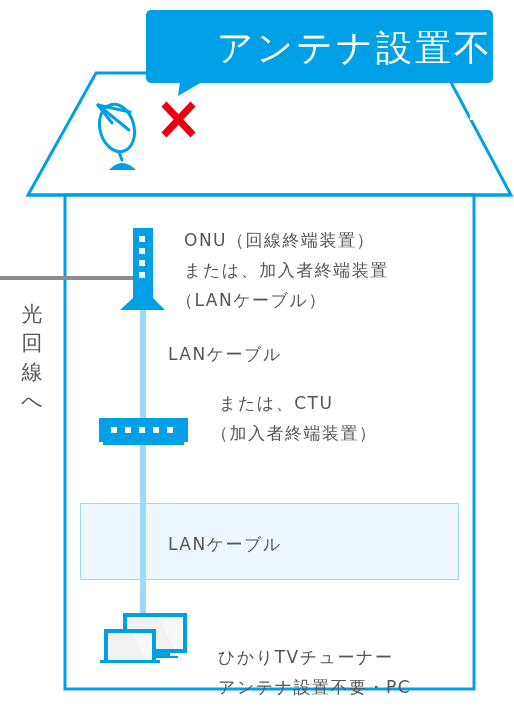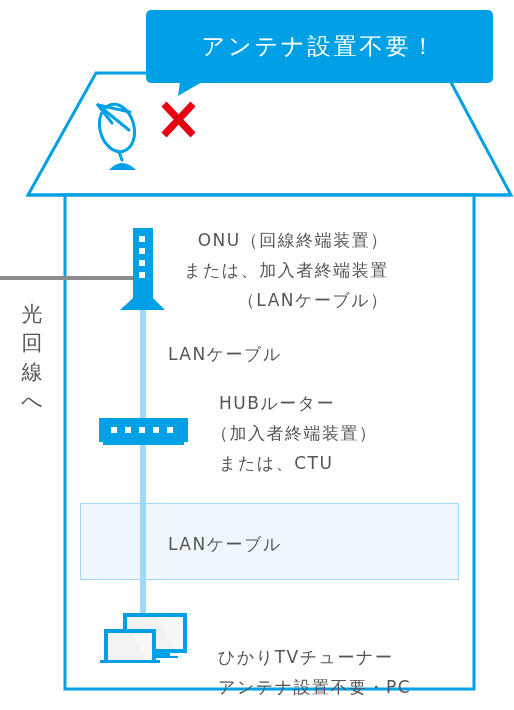--- a/index.html
+++ b/index.html
@@ -1,20 +1,20 @@
 <!DOCTYPE html>
 <html><head>
 <meta charset="utf-8">
 <style>
   html, body { margin:0; padding:0; background:#ffffff; }
   body { width:514px; height:710px; position:relative; overflow:hidden;
          font-family:"DejaVu Sans", "Liberation Sans", sans-serif; color:#555555; }
   svg.bg { position:absolute; left:0; top:0; }
   .bubble-text { position:absolute; left:146px; top:18px; width:347px; height:60px;
-                 color:#ffffff; font-size:23px; letter-spacing:3px; text-align:center; line-height:60px;font-family:Liberation Mono, monospace; }
+                 color:#ffffff; font-size:36px; letter-spacing:3px; text-align:right; line-height:60px; }
   .label { position:absolute; font-size:17px; letter-spacing:1.5px; line-height:30px; color:#555555; white-space:nowrap; }
   .vert { position:absolute; left:20px; top:300px; width:24px; font-size:21px; line-height:29px; color:#555555; text-align:center; }
   .vert span { display:block; }
   .hl-box { position:absolute; left:80px; top:503px; width:379px; height:77px;
             background:#eef7fd; border:1px solid #9fd9f5; box-sizing:border-box; }
 </style>
 </head>
 <body>
 
 <svg class="bg" width="514" height="710" viewBox="0 0 514 710">
@@ -89,32 +89,31 @@
 
 <div class="bubble-text">アンテナ設置不要！</div>
 
 <div class="vert">
   <span>光</span>
   <span>回</span>
   <span>線</span>
   <span>へ</span>
 </div>
 
-<div class="label" style="left:184px; top:225px;text-align:right;">
+<div class="label" style="left:184px; top:225px;">
   <div>ONU（回線終端装置）</div>
   <div>または、加入者終端装置</div>
   <div style="margin-left:-8px;">（LANケーブル）</div>
 </div>
 
 <div class="label" style="left:168px; top:339px;">LANケーブル</div>
 
 <div class="label" style="left:219px; top:388px;">
-  <div>HUBルーター</div>
+  <div>または、CTU</div>
   <div style="margin-left:-8px;">（加入者終端装置）</div>
-  <div>または、CTU</div>
 </div>
 
 <div class="label" style="left:168px; top:529px;">LANケーブル</div>
 
 <div class="label" style="left:218px; top:642px;">
   <div>ひかりTVチューナー</div>
   <div>アンテナ設置不要・PC</div>
 </div>
 
 </body></html>

